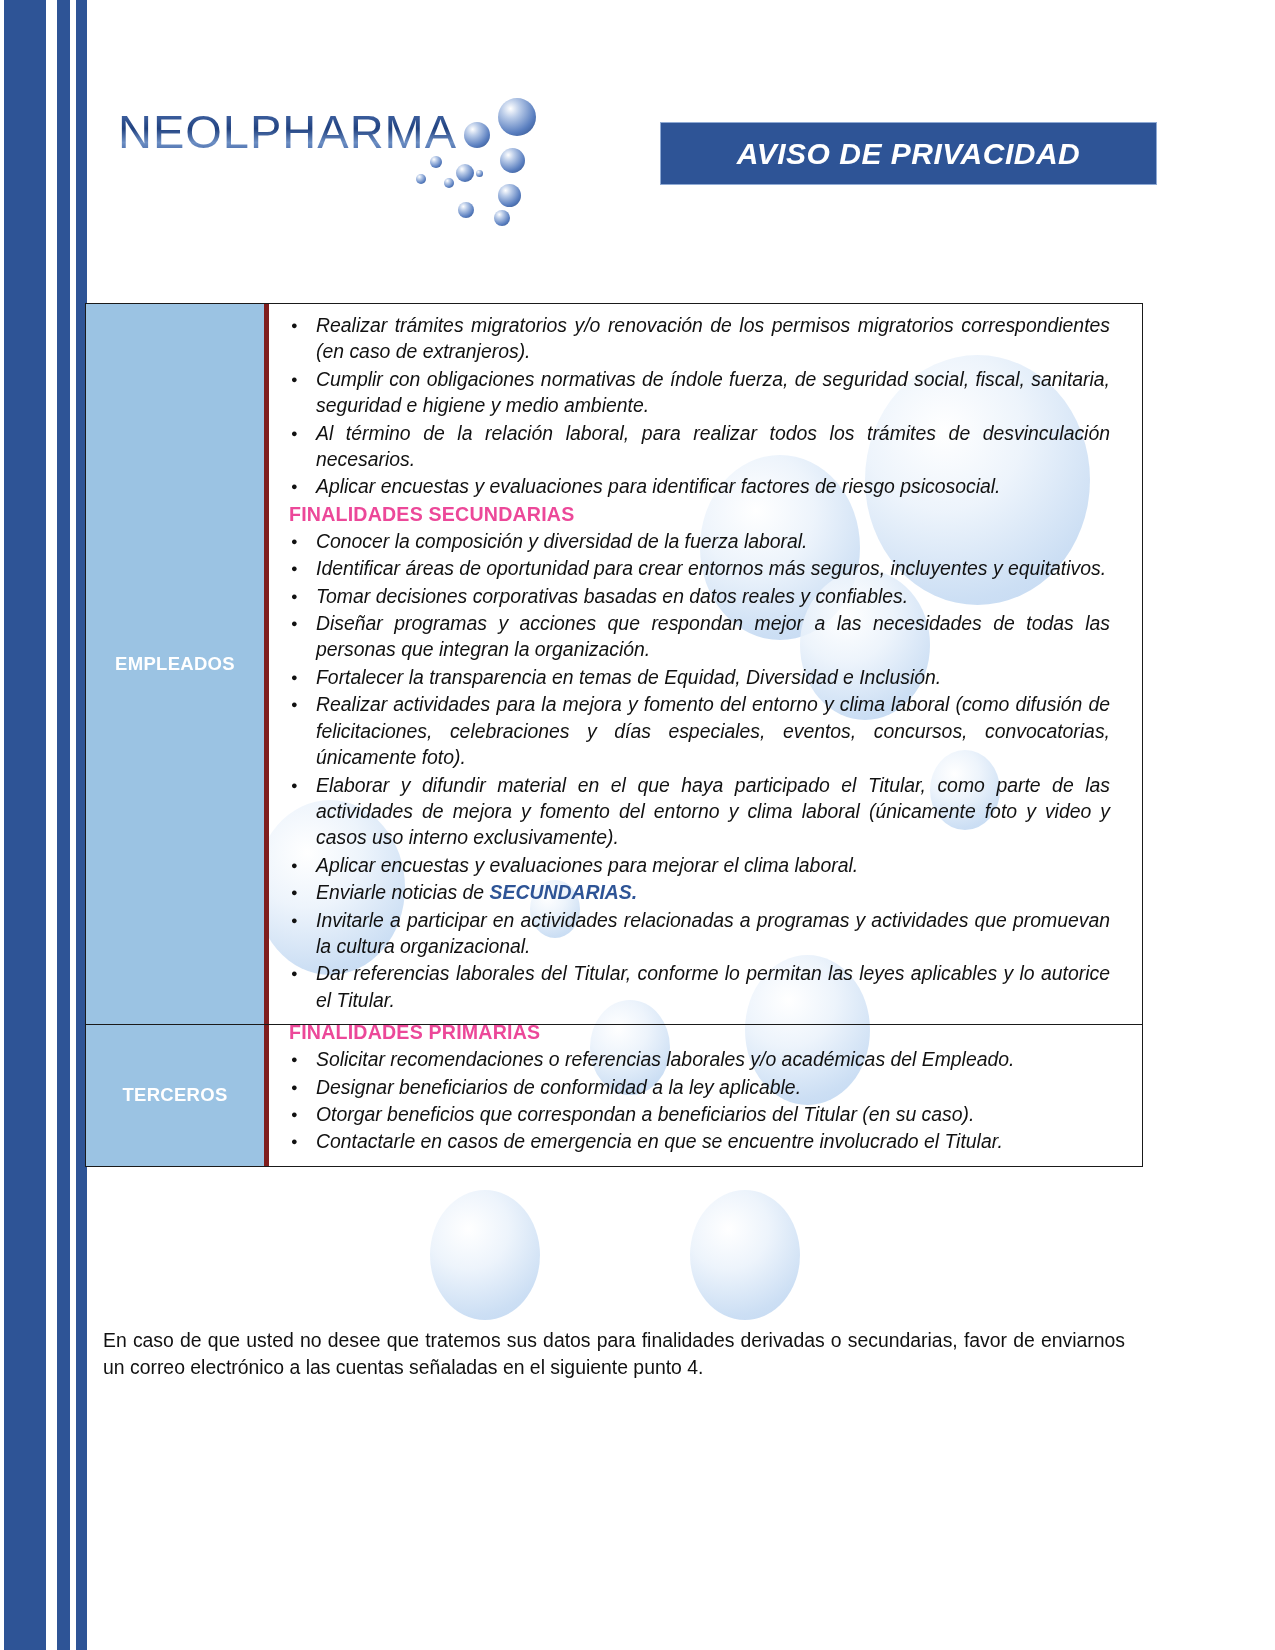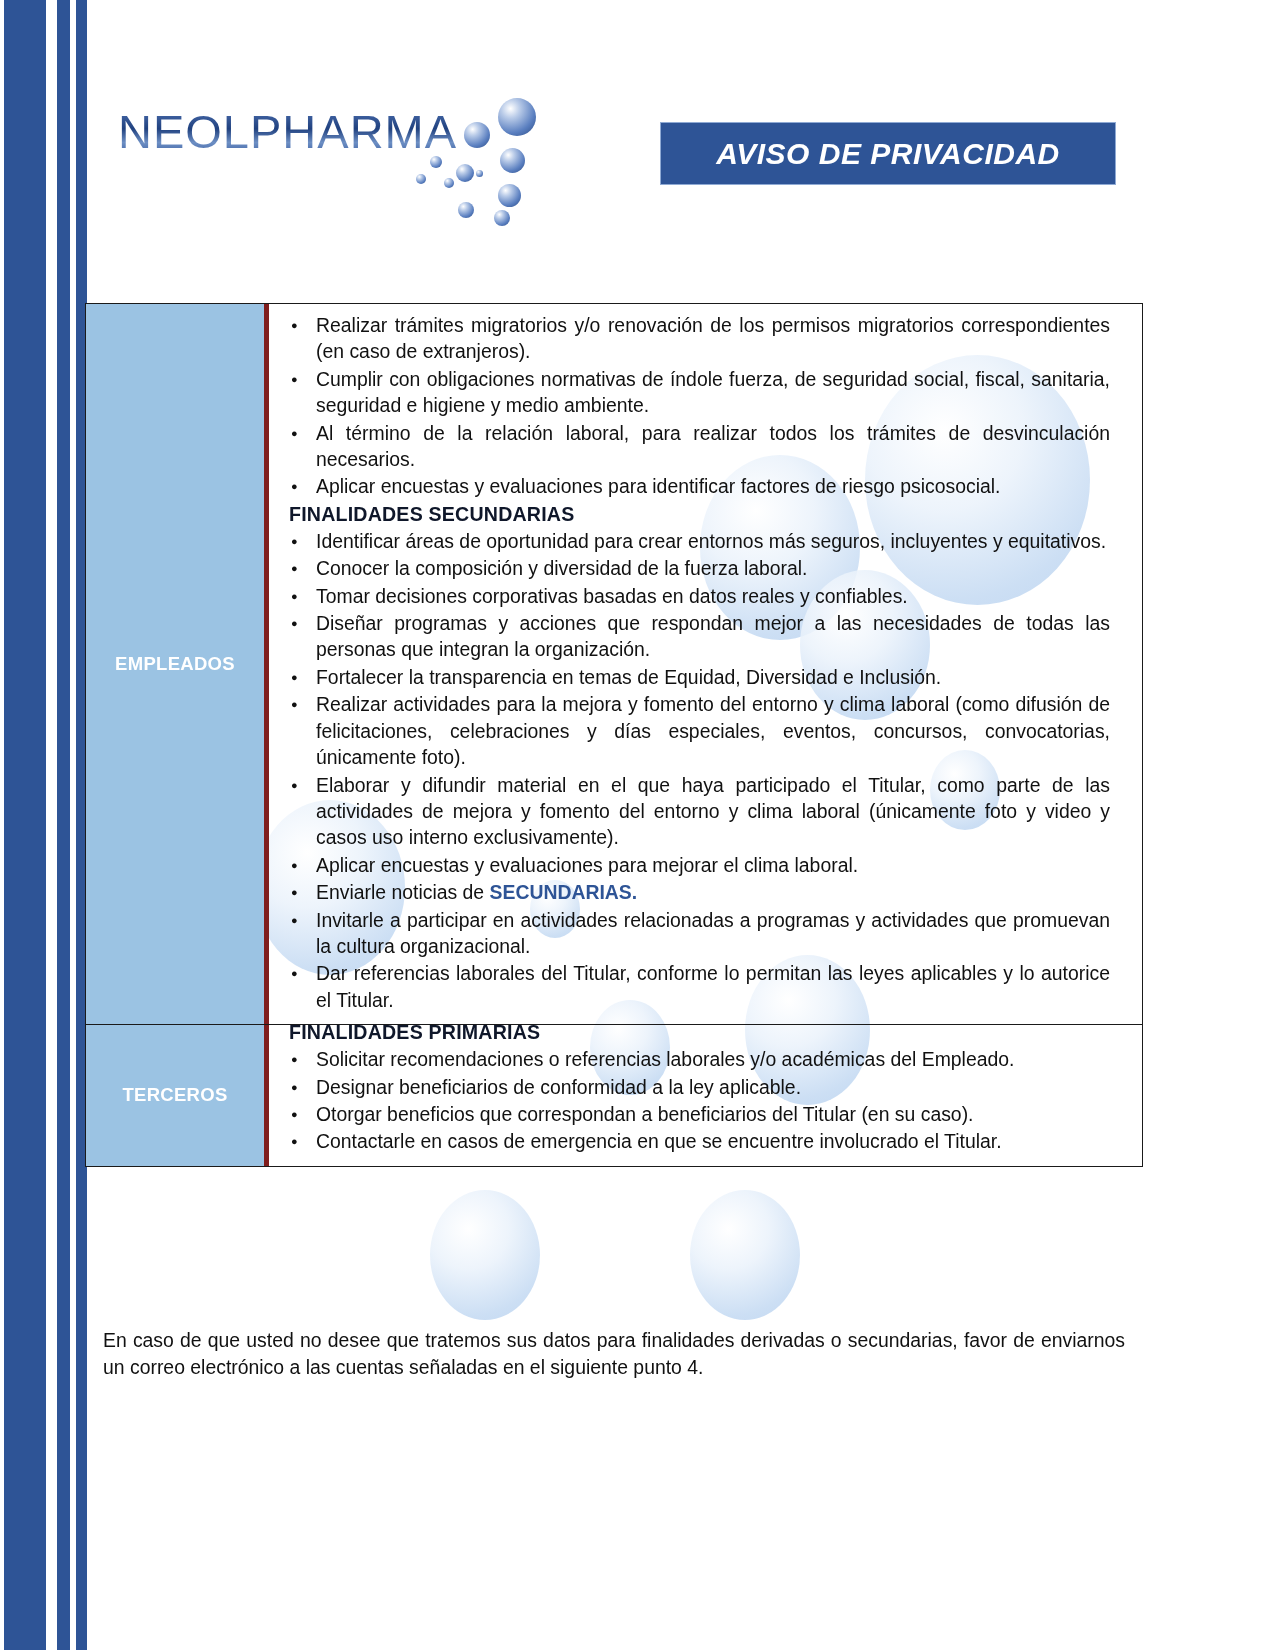--- a/index.html
+++ b/index.html
@@ -65,21 +65,21 @@
   .lb {
     position: absolute;
     border-radius: 50%;
     background: radial-gradient(circle at 33% 28%, #ffffff 0%, #b9cbe8 25%, #5a7fc0 65%, #27477f 100%);
   }
 
   .title-box {
     position: absolute;
     left: 660px;
     top: 122px;
-    width: 456px;
+    width: 497px;
     height: 63px;
     background: #2E5496;
     border: 1px solid #8faad4;
     box-sizing: border-box;
     display: flex;
     align-items: center;
     justify-content: center;
   }
   .title-box span {
     color: #ffffff;
@@ -139,40 +139,41 @@
   }
   ul.blist li {
     position: relative;
     padding-left: 33px;
     margin: 0 16px 1px 0;
     font-size: 19.4px;
     line-height: 26.4px;
     color: #111111;
     text-align: justify;
     text-justify: inter-word;
+    font-style: italic;
   }
   ul.blist li::before {
     content: "\25CF";
     position: absolute;
     left: 8px;
     top: 0;
     font-size: 11px;
     line-height: 27px;
     color: #111;
   }
   ul.blist li b.brand {
     color: #2E5496;
     font-weight: bold;
   }
 
   .sub-head {
     font-size: 19.6px;
     line-height: 26px;
     font-weight: bold;
-    color: #0f172a;
+    color: #ec4899;
     letter-spacing: .2px;
     margin: 0 0 1px 0;
     padding-left: 6px;
   }
   .sub-head.clipped {
     margin-top: -14px;
     padding-top: 0;
   }
 
   
@@ -237,22 +238,22 @@
       </div>
       <div class="body-cell">
         <ul class="blist">
           <li>Realizar trámites migratorios y/o renovación de los permisos migratorios correspondientes (en caso de extranjeros).</li>
           <li>Cumplir con obligaciones normativas de índole fuerza, de seguridad social, fiscal, sanitaria, seguridad e higiene y medio ambiente.</li>
           <li>Al término de la relación laboral, para realizar todos los trámites de desvinculación necesarios.</li>
           <li>Aplicar encuestas y evaluaciones para identificar factores de riesgo psicosocial.</li>
         </ul>
         <div class="sub-head">FINALIDADES SECUNDARIAS</div>
         <ul class="blist">
+          <li>Conocer la composición y diversidad de la fuerza laboral.</li>
           <li>Identificar áreas de oportunidad para crear entornos más seguros, incluyentes y equitativos.</li>
-          <li>Conocer la composición y diversidad de la fuerza laboral.</li>
           <li>Tomar decisiones corporativas basadas en datos reales y confiables.</li>
           <li>Diseñar programas y acciones que respondan mejor a las necesidades de todas las personas que integran la organización.</li>
           <li>Fortalecer la transparencia en temas de Equidad, Diversidad e Inclusión.</li>
           <li>Realizar actividades para la mejora y fomento del entorno y clima laboral (como difusión de felicitaciones, celebraciones y días especiales, eventos, concursos, convocatorias, únicamente foto).</li>
           <li>Elaborar y difundir material en el que haya participado el Titular, como parte de las actividades de mejora y fomento del entorno y clima laboral (únicamente foto y video y casos uso interno exclusivamente).</li>
           <li>Aplicar encuestas y evaluaciones para mejorar el clima laboral.</li>
           <li><span>Enviarle noticias de </span><b class="brand">SECUNDARIAS.</b></li>
           <li>Invitarle a participar en actividades relacionadas a programas y actividades que promuevan la cultura organizacional.</li>
           <li>Dar referencias laborales del Titular, conforme lo permitan las leyes aplicables y lo autorice el Titular.</li>
         </ul>

